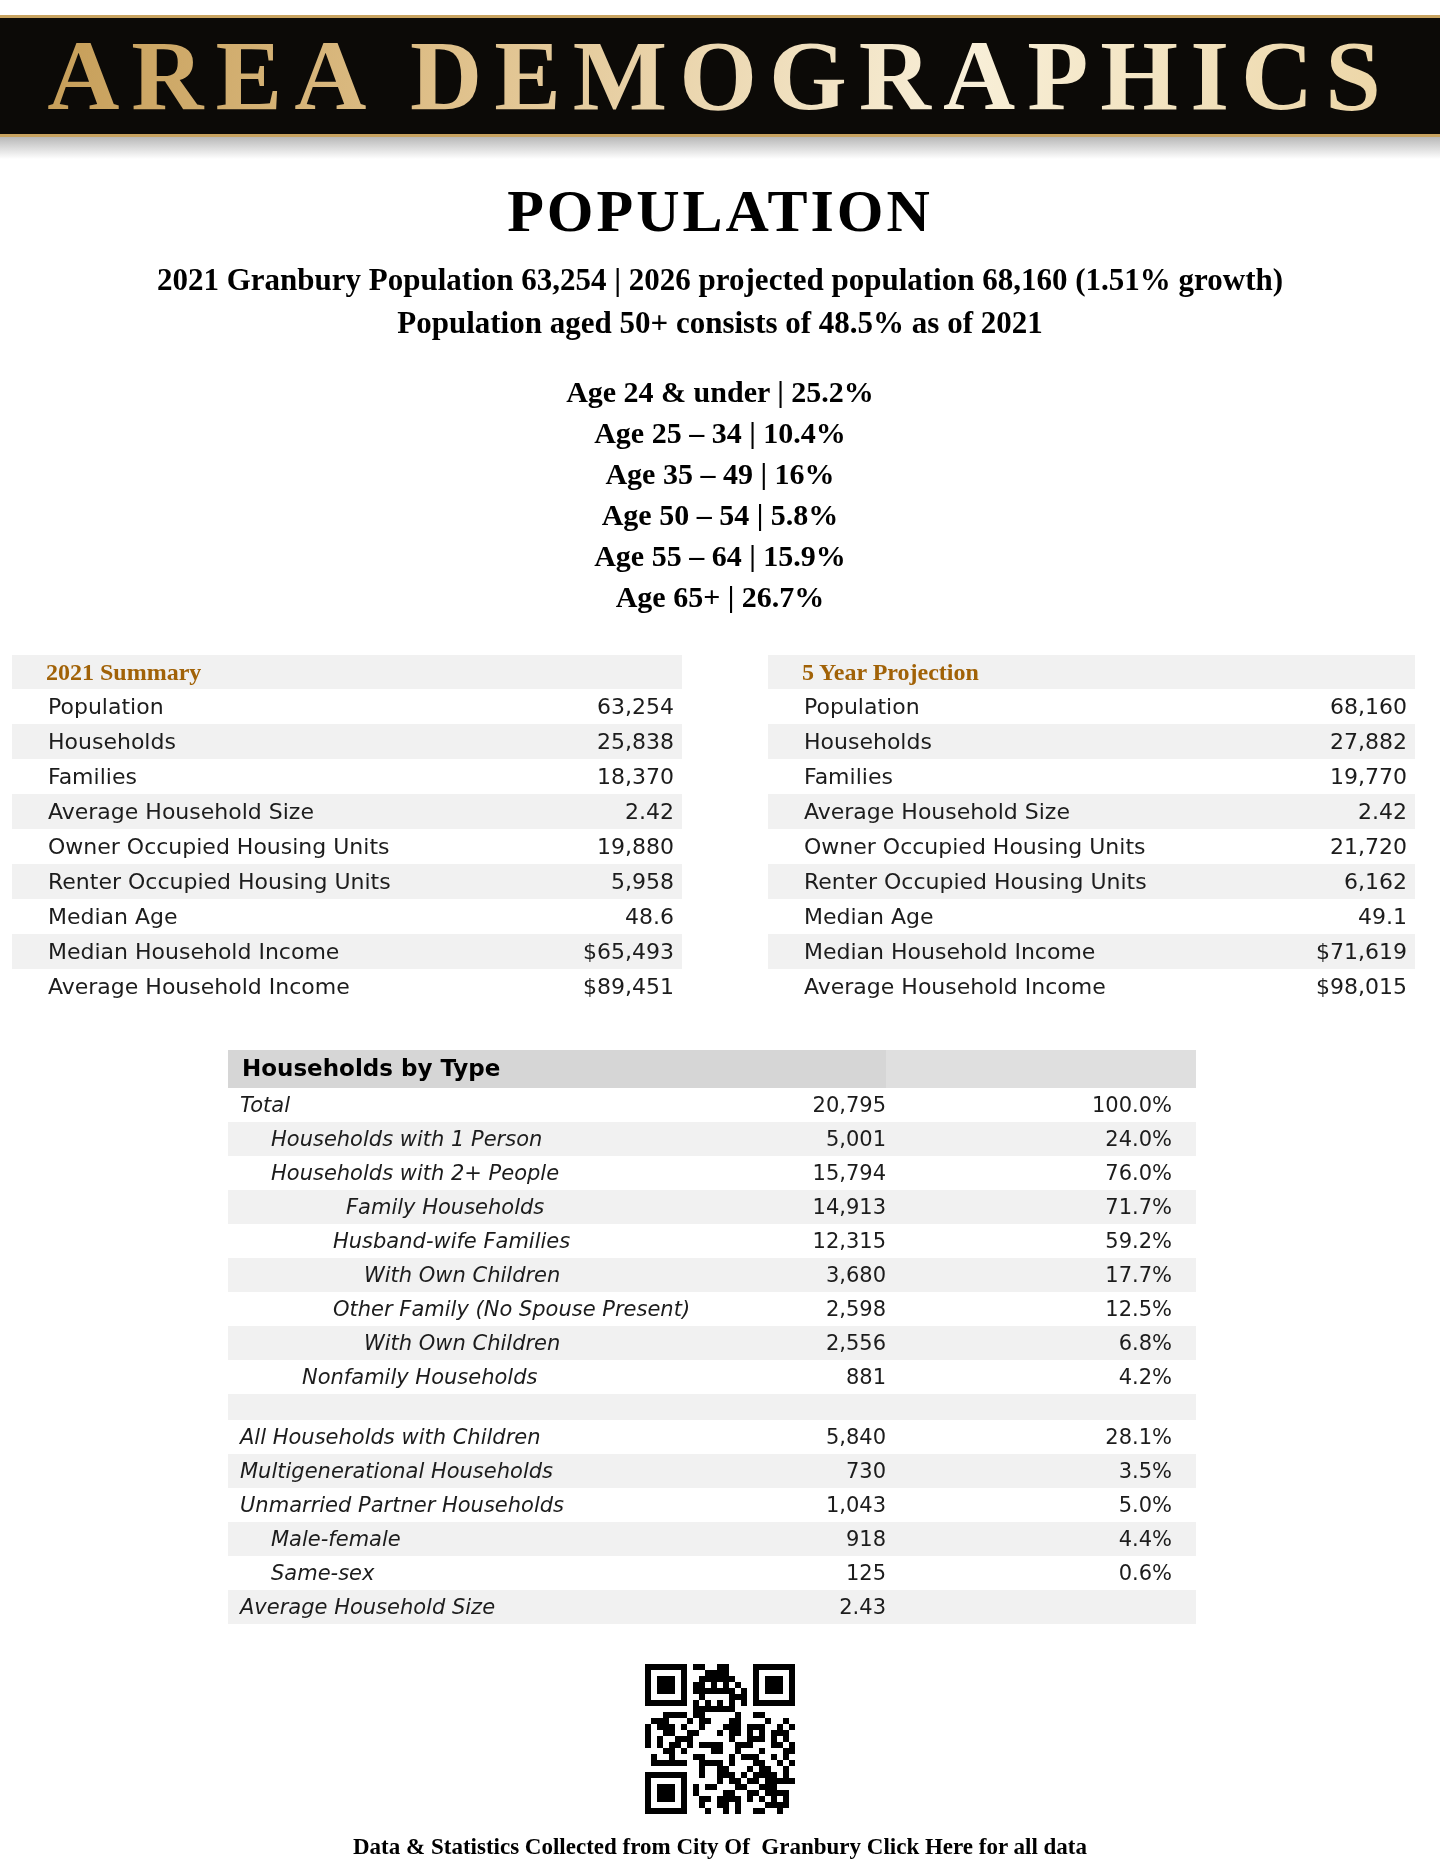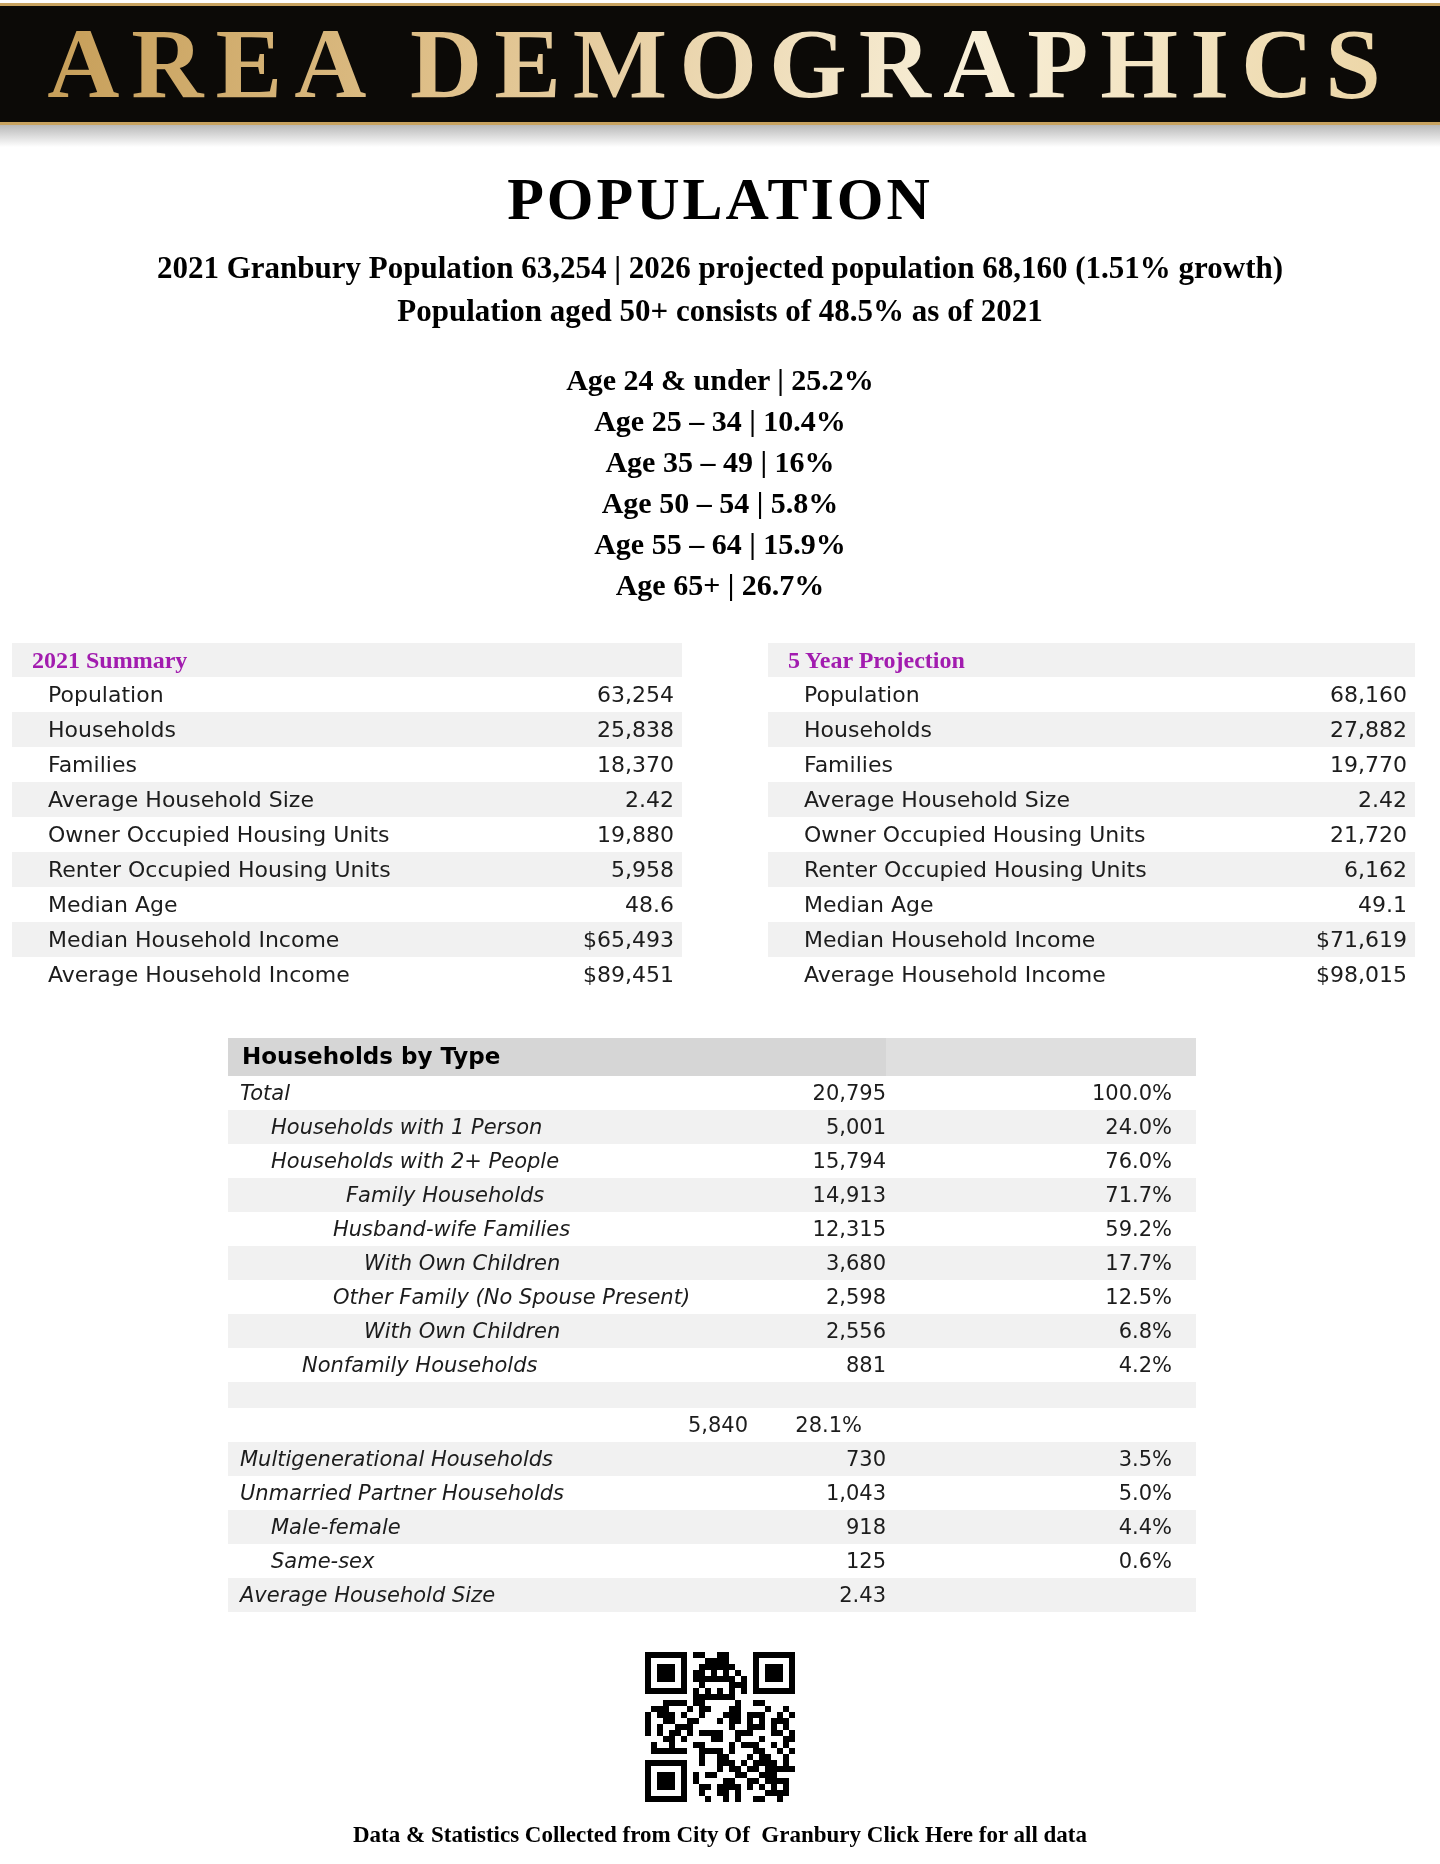--- a/index.html
+++ b/index.html
@@ -1,21 +1,21 @@
 <!DOCTYPE html>
 <html style="--banner-bg: #0c0a07; --banner-gold: #c8a360; --stripe: #f1f1f1; --hdr-gray: #d6d6d6;"><head>
 <meta charset="utf-8">
 <style>
   html,body{margin:0;padding:0;background:#ffffff;}
   body{width:1440px;font-family:"Liberation Serif",serif;color:#000;}
   .page{width:1440px;height:1864px;background:#fff;overflow:hidden;position:relative;}
 
   
   .banner{
-    margin-top:3px;height:116px;background:var(--banner-bg,#0c0a07);
+    margin-top:15px;height:116px;background:var(--banner-bg,#0c0a07);
     border-top:3px solid var(--banner-gold,#c8a360);
     border-bottom:3px solid var(--banner-gold,#c8a360);
     display:flex;align-items:center;justify-content:center;
   }
   .banner-title{
     margin:0;line-height:1;font-weight:bold;font-size:100px;letter-spacing:12px;
     font-family:"Liberation Serif",serif;
     background:linear-gradient(100deg,#c69e58 0%,#dfc08a 30%,#f8efd8 68%,#ecd5a5 100%);
     -webkit-background-clip:text;background-clip:text;color:transparent;
   }
@@ -29,21 +29,21 @@
 
   .age-list{list-style:none;margin:30px 0 0;padding:0;text-align:center;font-weight:bold;font-size:30px;font-family:Liberation Serif, serif;}
   .age-list li{line-height:41px;}
 
   
   .summary-tables{display:flex;justify-content:space-between;padding:0 25px 0 12px;margin-top:38px;}
   .stable{width:670px;font-family:"DejaVu Sans","Liberation Sans",sans-serif;font-size:22px;color:#1c1c1c;}
   .stable.right{width:647px;}
   .stable-header{
     background:var(--stripe,#f1f1f1);font-family:"Liberation Serif",serif;font-weight:bold;
-    font-size:24px;color:#a21caf;height:34px;line-height:34px;padding-left:20px;
+    font-size:24px;color:#a16207;height:34px;line-height:34px;padding-left:34px;
   }
   .srow{display:flex;justify-content:space-between;align-items:center;height:35px;padding:0 8px 0 36px;}
   .stable-rows .srow:nth-child(even){background:var(--stripe,#f1f1f1);}
   .srow .val{text-align:right;}
 
   
   .hh-table{width:968px;margin:46px 0 0 228px;font-family:"DejaVu Sans","Liberation Sans",sans-serif;font-size:21px;color:#1c1c1c;}
   .hh-header{
     height:38px;line-height:36px;font-weight:bold;font-size:23px;color:#000;padding-left:14px;
     background:linear-gradient(to right,var(--hdr-gray,#d6d6d6) 0 68%,#dfdfdf 68%);
@@ -215,20 +215,21 @@
           <span class="num">2,556</span>
           <span class="pct">6.8%</span>
         </div>
         <div class="hrow">
           <span class="lbl" style="padding-left: 74px;">Nonfamily Households</span>
           <span class="num">881</span>
           <span class="pct">4.2%</span>
         </div>
         <div class="hrow spacer"></div>
         <div class="hrow">
+          <span class="lbl" style="padding-left: 12px;">All Households with Children</span>
           <span class="num">5,840</span>
           <span class="pct">28.1%</span>
         </div>
         <div class="hrow">
           <span class="lbl" style="padding-left: 12px;">Multigenerational Households</span>
           <span class="num">730</span>
           <span class="pct">3.5%</span>
         </div>
         <div class="hrow">
           <span class="lbl" style="padding-left: 12px;">Unmarried Partner Households</span>

